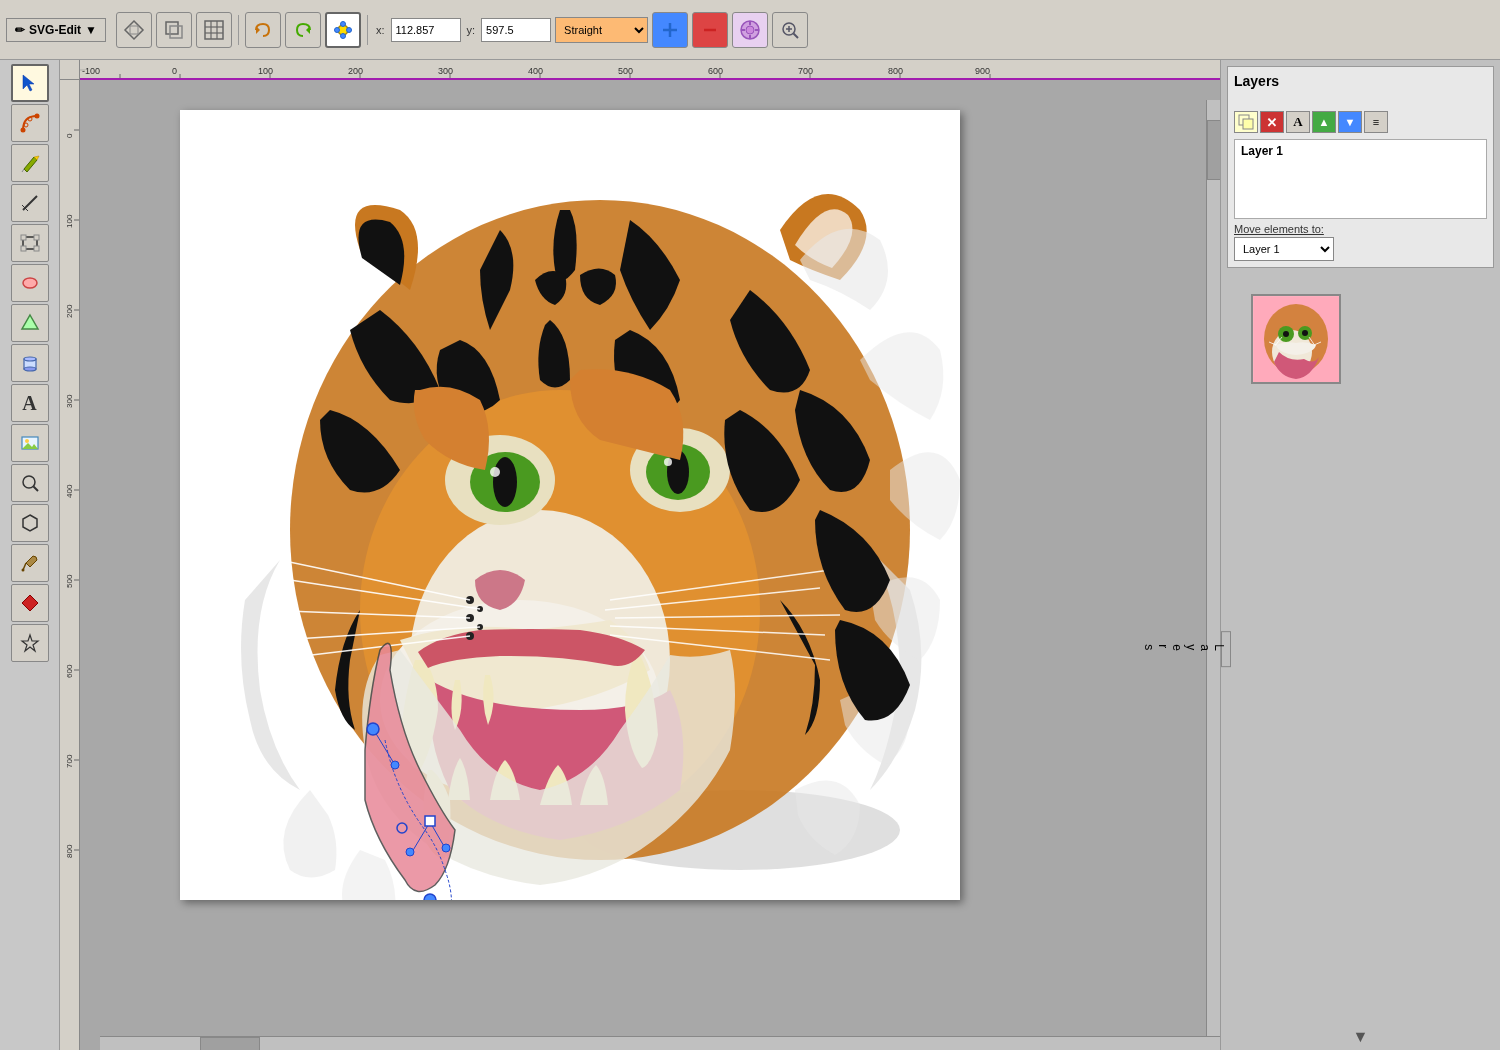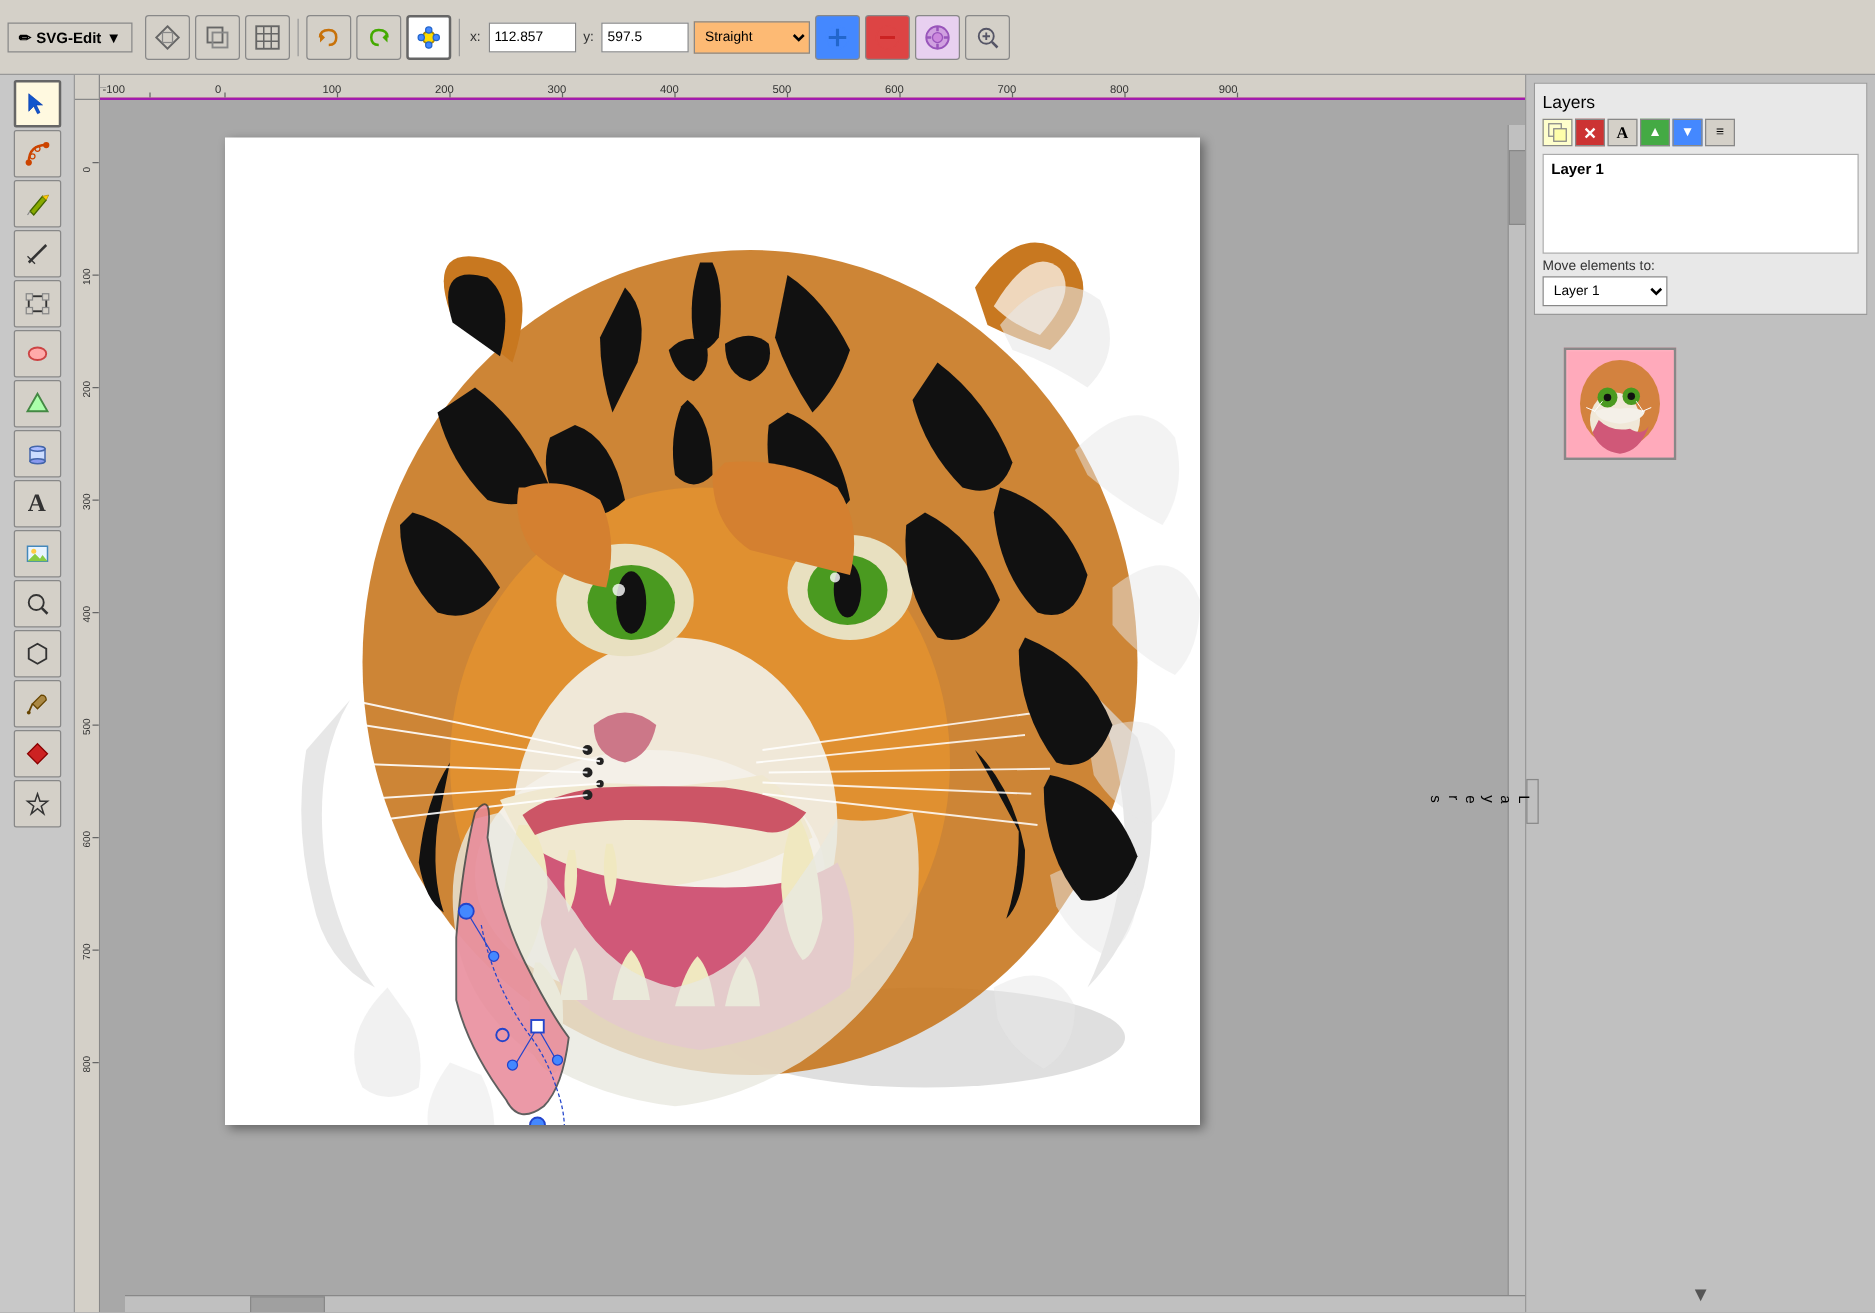--- a/index.html
+++ b/index.html
@@ -145,22 +145,22 @@
       flex-shrink: 0;
     }
     #layers-panel {
       background: #e8e8e8;
       margin: 6px;
       border: 1px solid #999;
       padding: 6px;
     }
     .layers-title {
       font-size: 14px;
-      font-weight: normal;
-      margin-bottom: 6px;
+      font-weight: bold;
+      margin-bottom: 22px;
     }
     .layers-toolbar {
       display: flex;
       gap: 2px;
       margin-bottom: 6px;
     }
     .layer-tool-btn {
       width: 24px; height: 22px;
       border: 1px solid #888;
       display: flex; align-items: center; justify-content: center;
@@ -180,20 +180,21 @@
       padding: 4px 6px;
       font-size: 12px;
       font-weight: bold;
       margin-bottom: 4px;
       min-height: 80px;
     }
     .move-elements-label {
       font-size: 11px;
       margin: 4px 0 2px 0;
       color: #333;
+      text-decoration: underline;
     }
     .move-layer-select {
       height: 24px;
       border: 1px solid #888;
       background: #fff;
       font-size: 11px;
       padding: 0 4px;
       width: 100px;
     }
 

